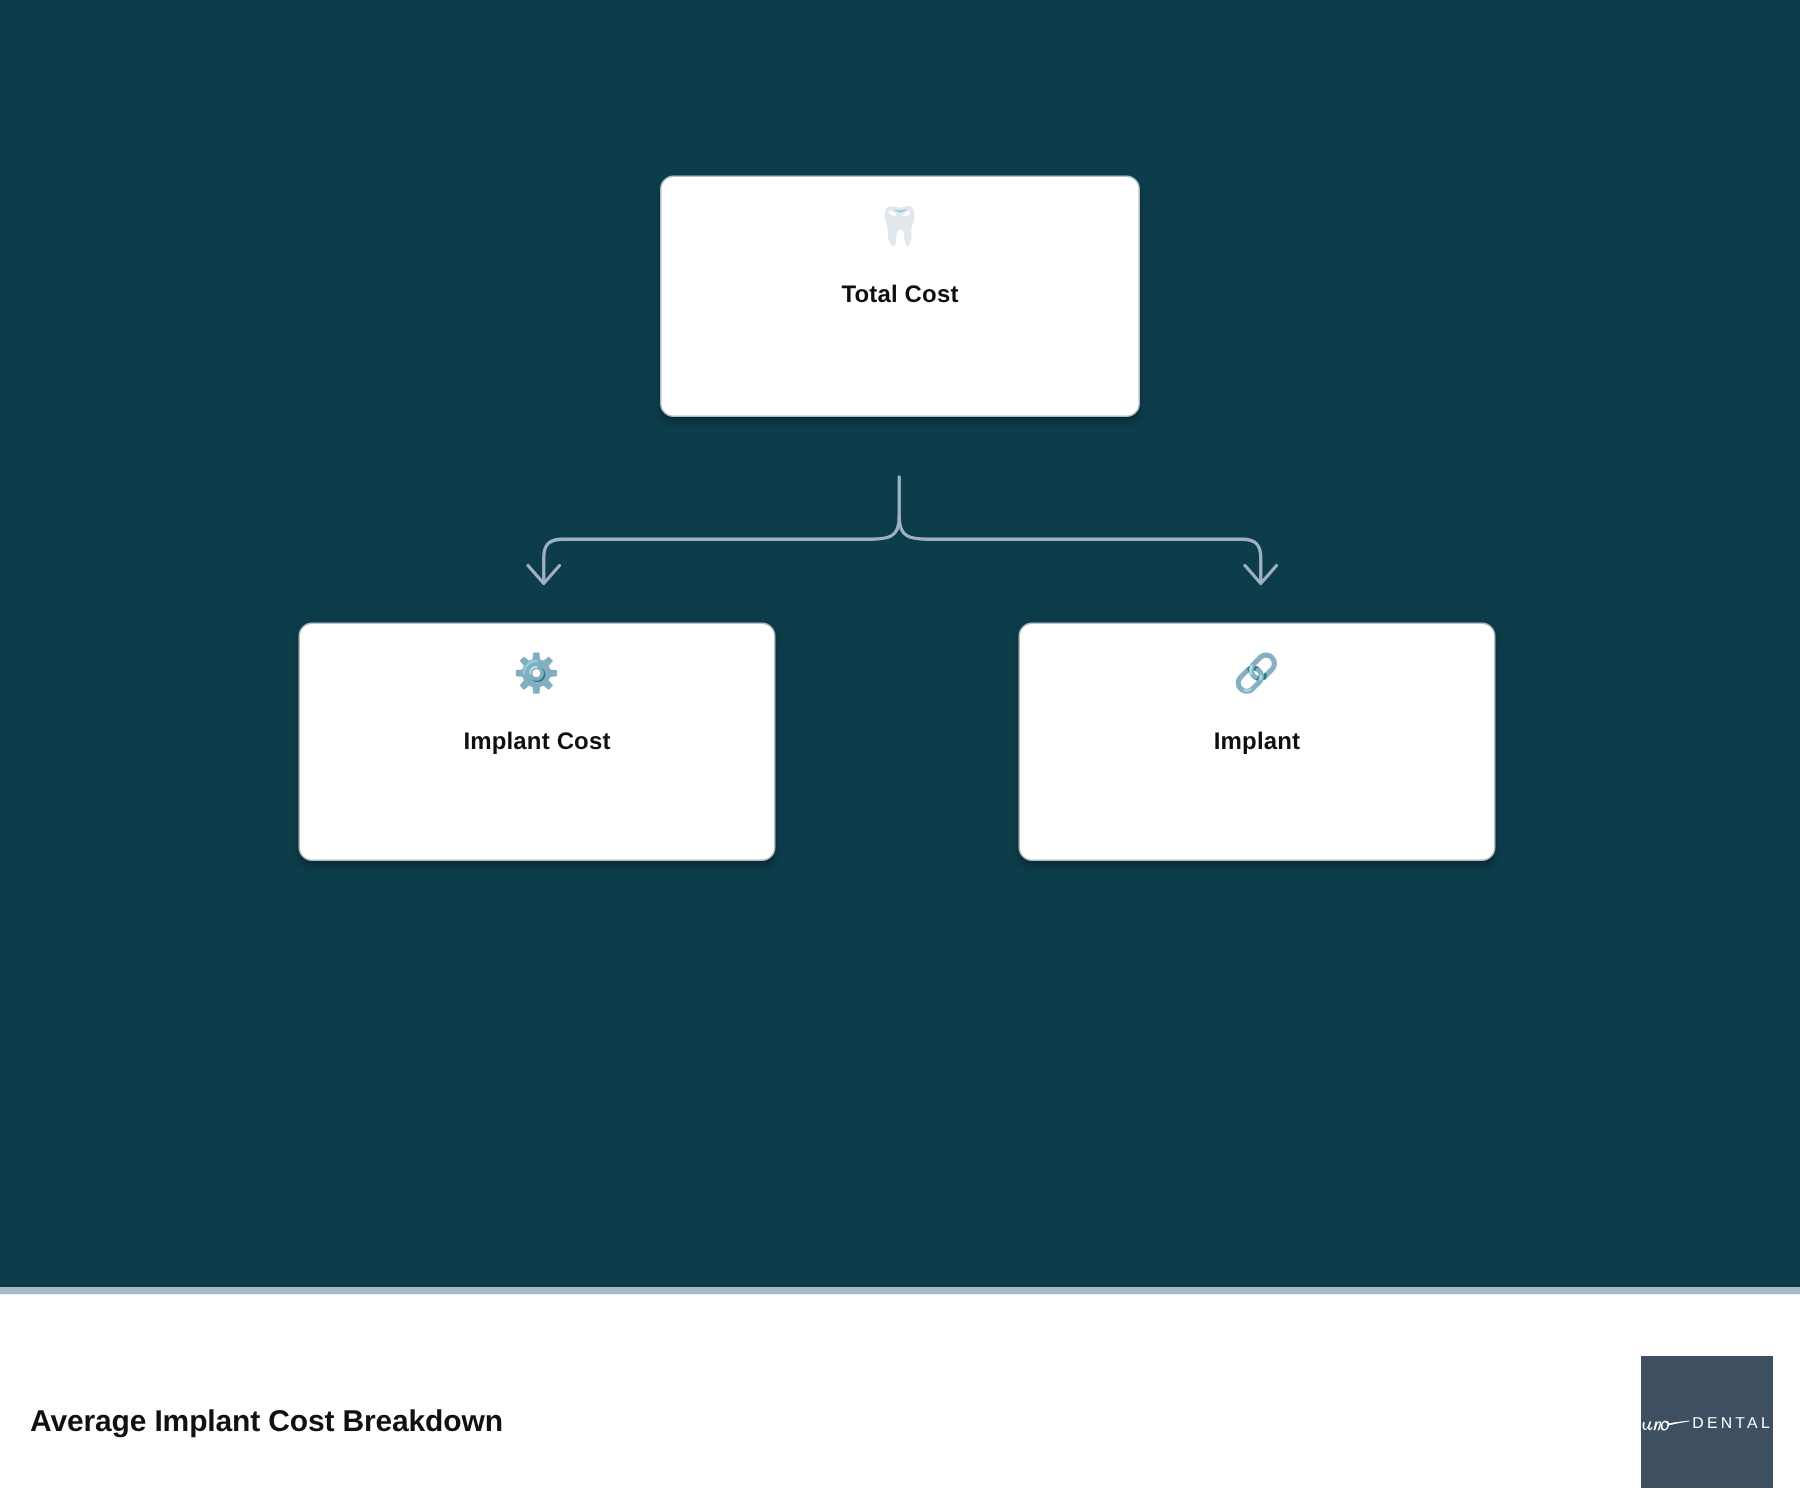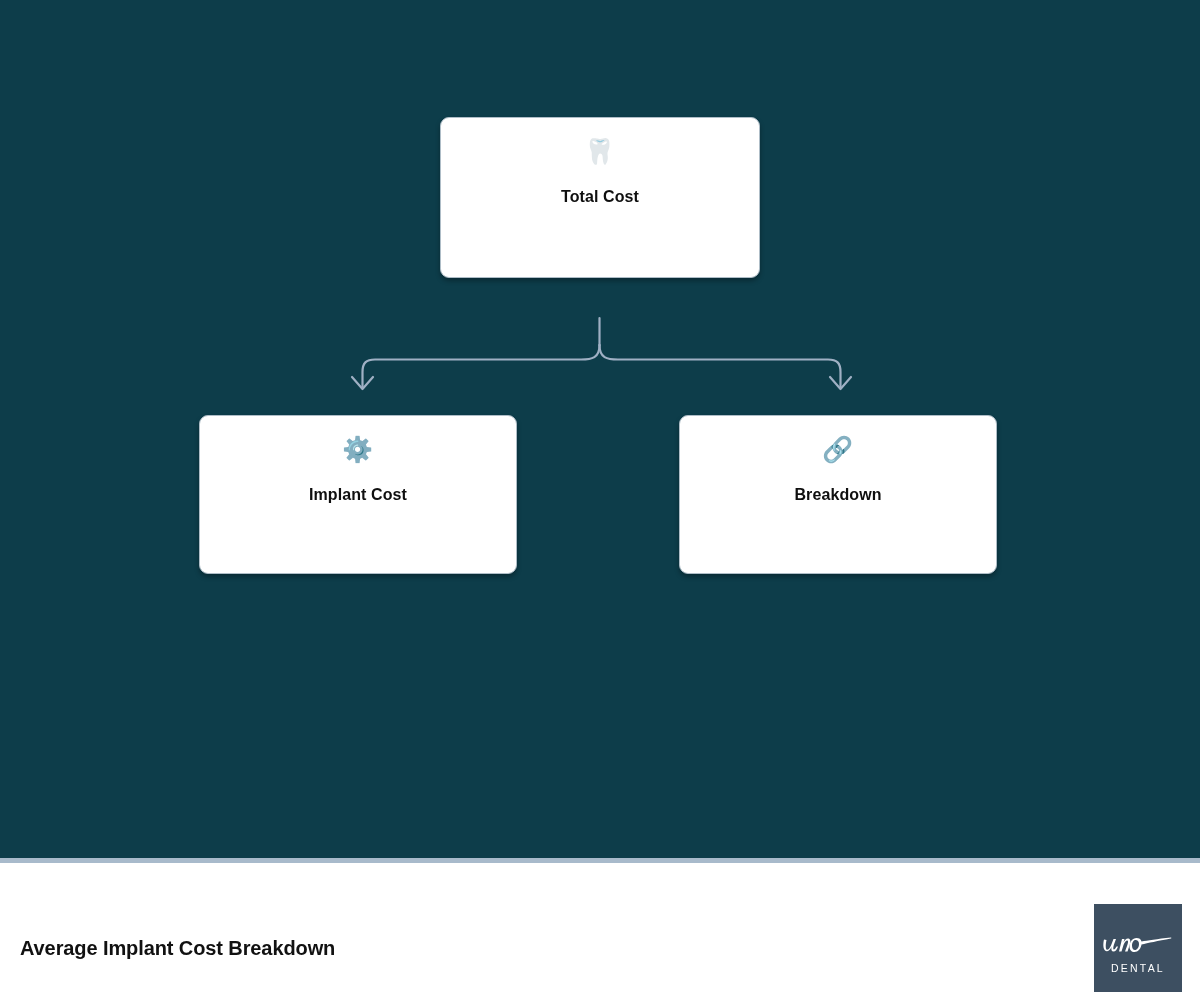--- a/index.html
+++ b/index.html
@@ -127,21 +127,20 @@
   }
 
   #logo {
     position: absolute;
     right: 18px;
     top: 41px;
     width: 88px;
     height: 88px;
     background: #3d4f61;
     display: flex;
-    flex-direction: column;
     align-items: center;
     justify-content: center;
     overflow: hidden;
   }
 
   #logo-mark {
     display: block;
     width: 74px;
     height: 34px;
     margin-top: 4px;
@@ -181,21 +180,21 @@
       <div class="node-label">Total Cost</div>
     </div>
 
     <div class="node" id="node-implant-post">
       <div class="node-icon">⚙️</div>
       <div class="node-label">Implant Cost</div>
     </div>
 
     <div class="node" id="node-abutment">
       <div class="node-icon">🔗</div>
-      <div class="node-label">Breakdown</div>
+      <div class="node-label">Implant</div>
     </div>
 
   </div>
 
   <div id="divider"></div>
 
   <div id="footer">
     <div id="footer-title">Average Implant Cost Breakdown</div>
 
     <div id="logo">

